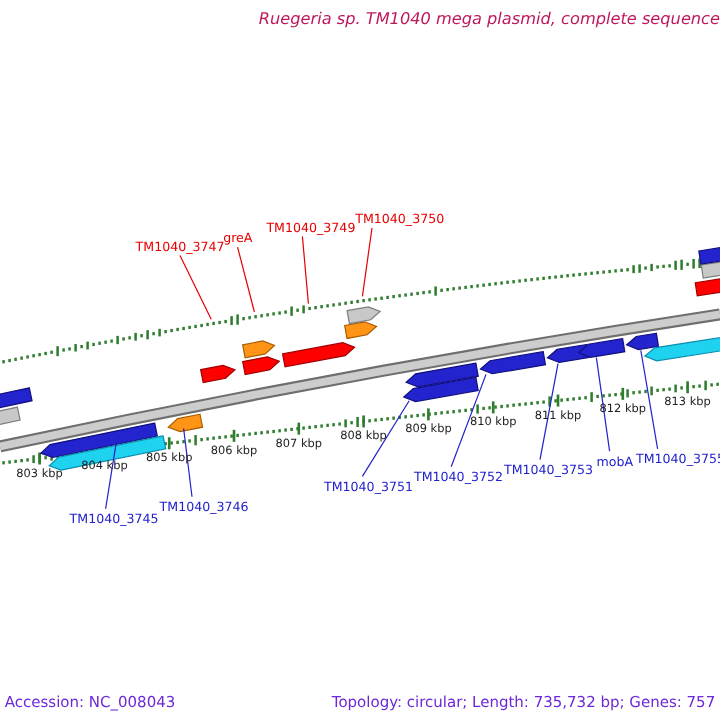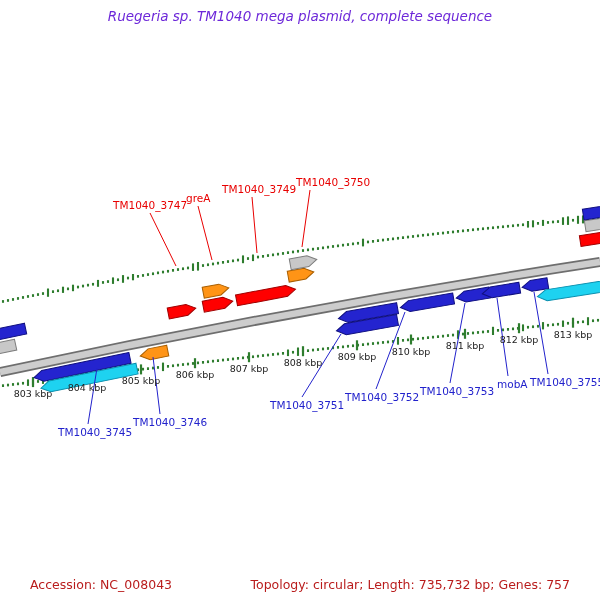--- a/index.html
+++ b/index.html
@@ -1,29 +1,29 @@
 <!DOCTYPE html>
 <html><head>
 <meta charset="utf-8">
 <style>
   html,body{margin:0;padding:0;}
   body{
     width:600px;height:600px;position:relative;background:#ffffff;
     font-family:"DejaVu Sans",sans-serif;overflow:hidden;
   }
   .title{
-    position:absolute;top:8px;left:0;width:100%;text-align:center;
-    font-style:italic;font-size:13.5px;color:#6d28d9;
+    position:absolute;top:8px;left:0;width:100%;text-align:right;
+    font-style:italic;font-size:13.5px;color:#be185d;
   }
   #map-svg{position:absolute;left:0;top:0;}
   svg text{font-family:"DejaVu Sans",sans-serif;}
   .footer{
     position:absolute;left:0;right:0;bottom:8px;
     display:flex;justify-content:space-between;
-    padding:0 30px;font-size:12.5px;color:#b91c1c;
+    padding:0 4px;font-size:12.5px;color:#6d28d9;
   }
 </style>
 </head>
 <body>
 
 <div class="title">Ruegeria sp. TM1040 mega plasmid, complete sequence</div>
 
 <svg id="map-svg" width="600" height="600" viewBox="0 0 600 600">
     <g>
       <line x1="3" y1="300.1" x2="3" y2="302.8" stroke="#2e7d2e" stroke-width="2.1"></line>

